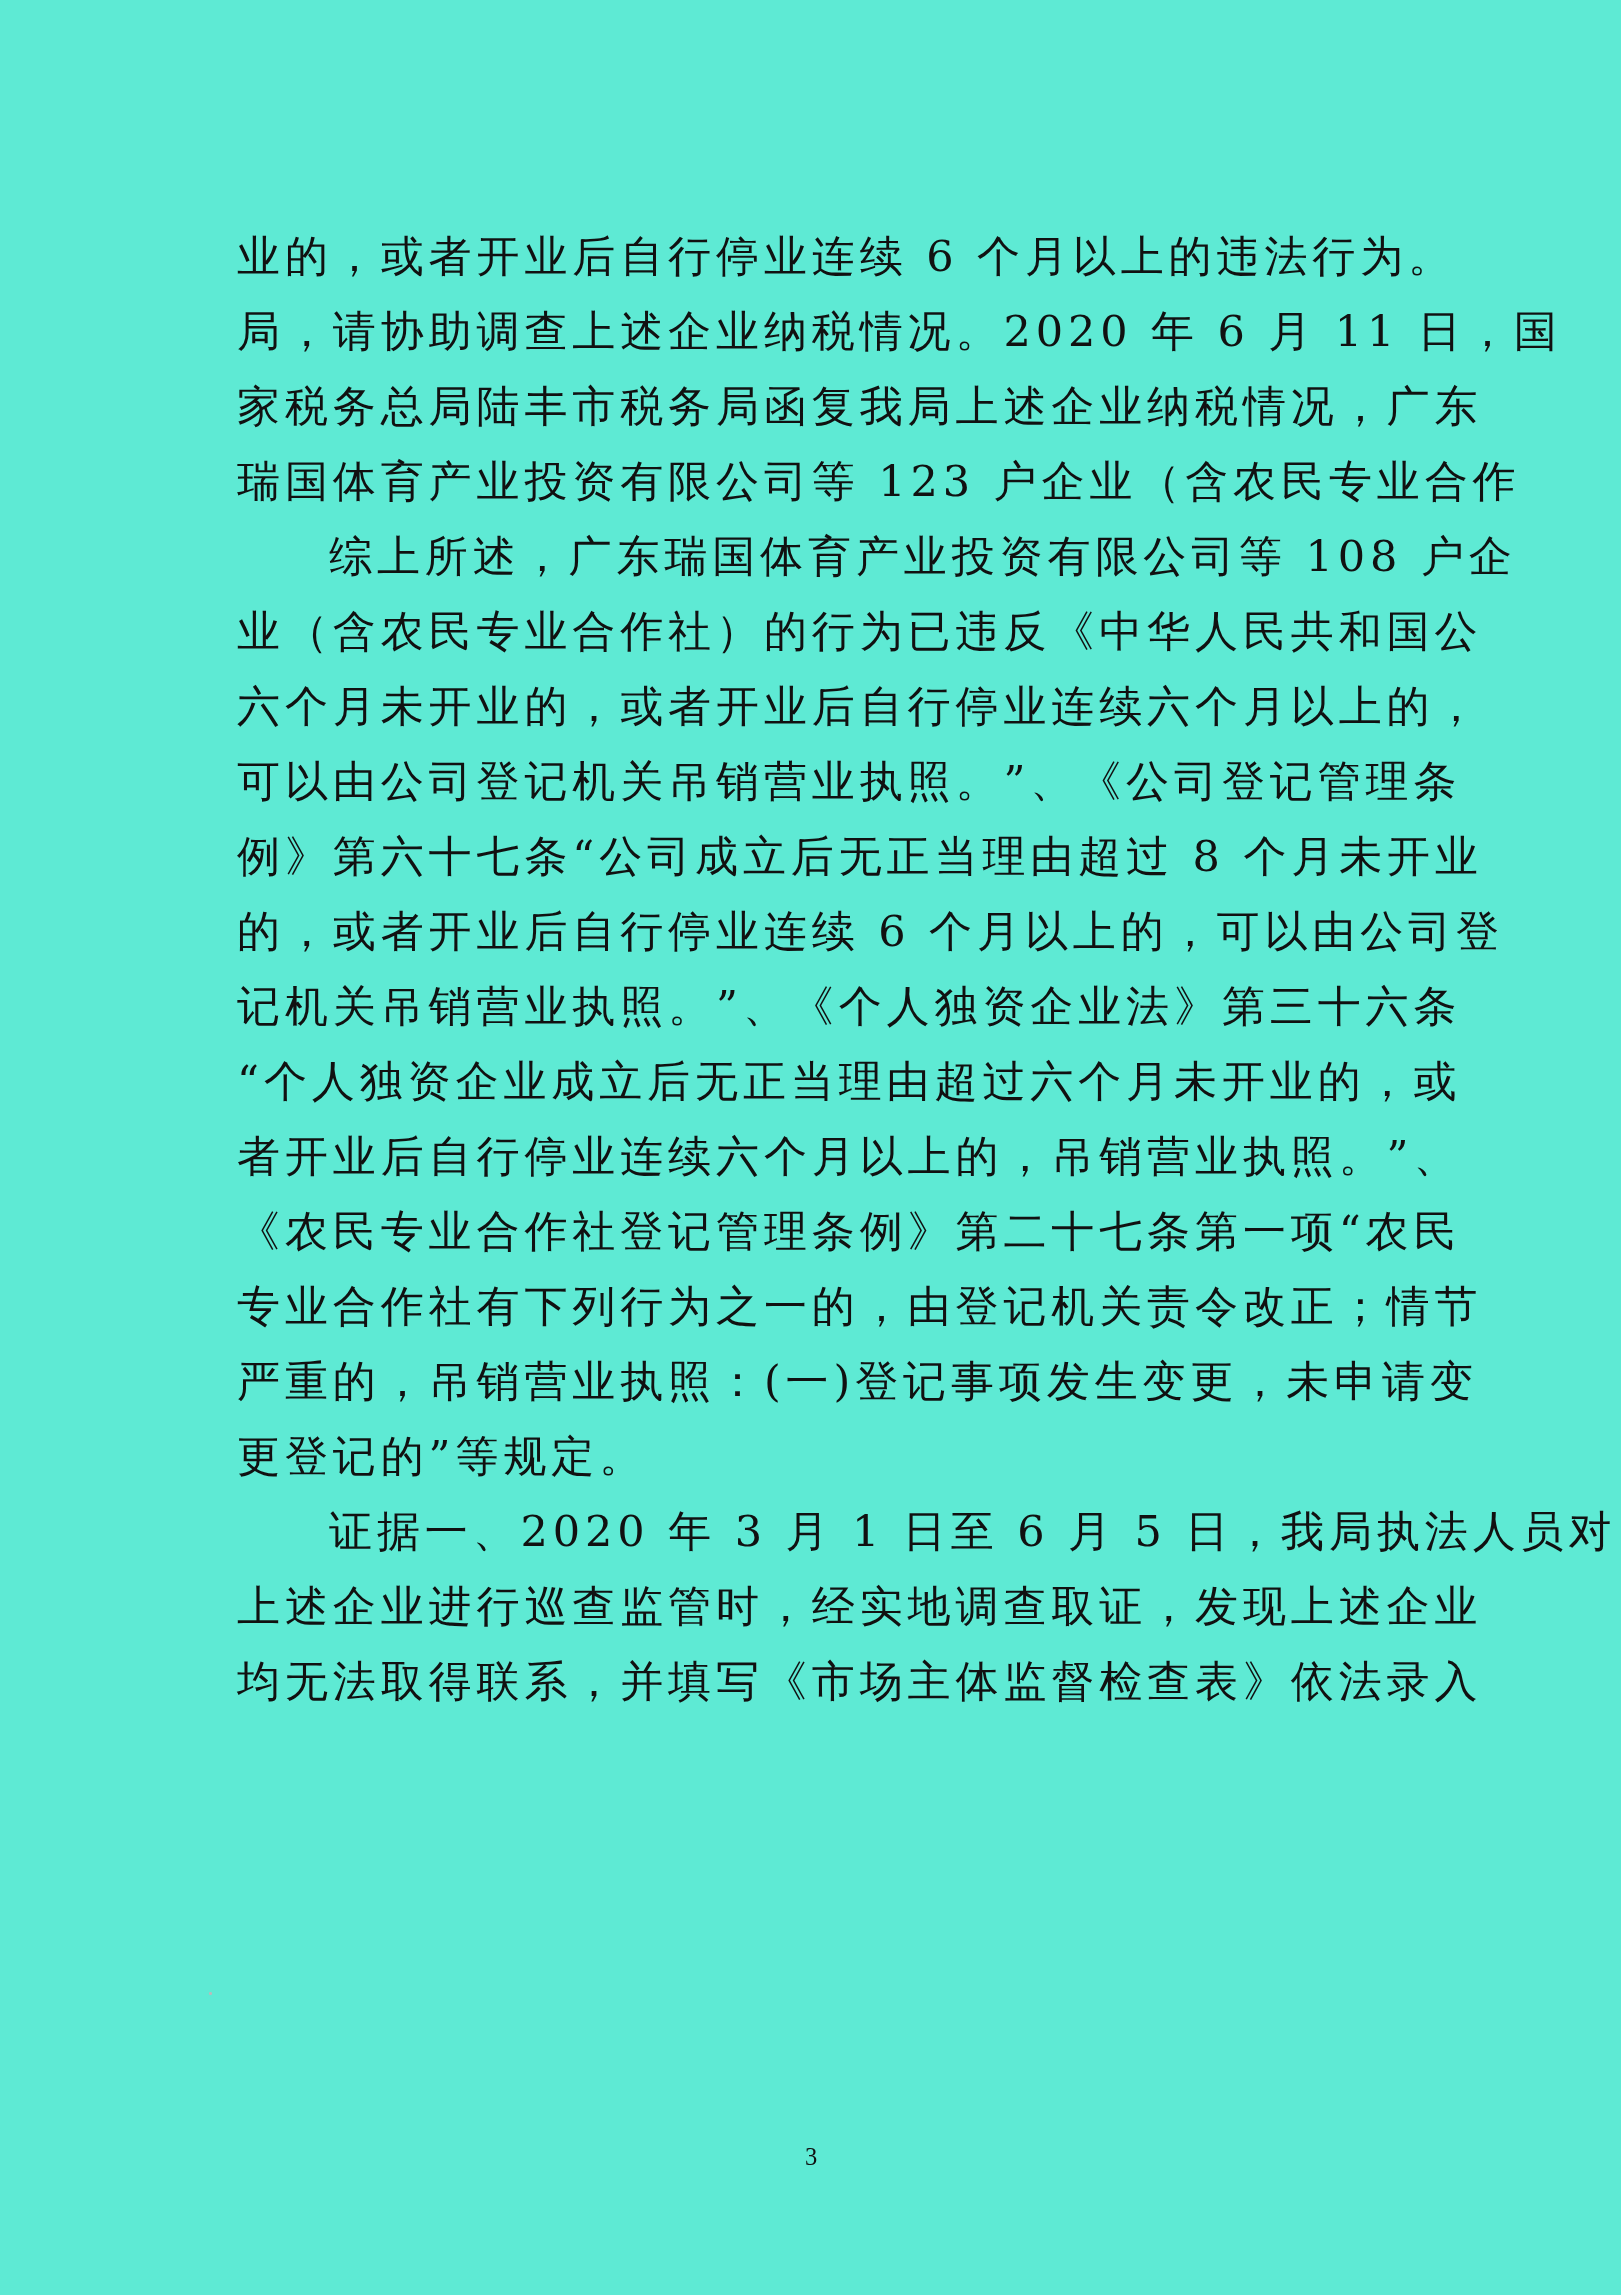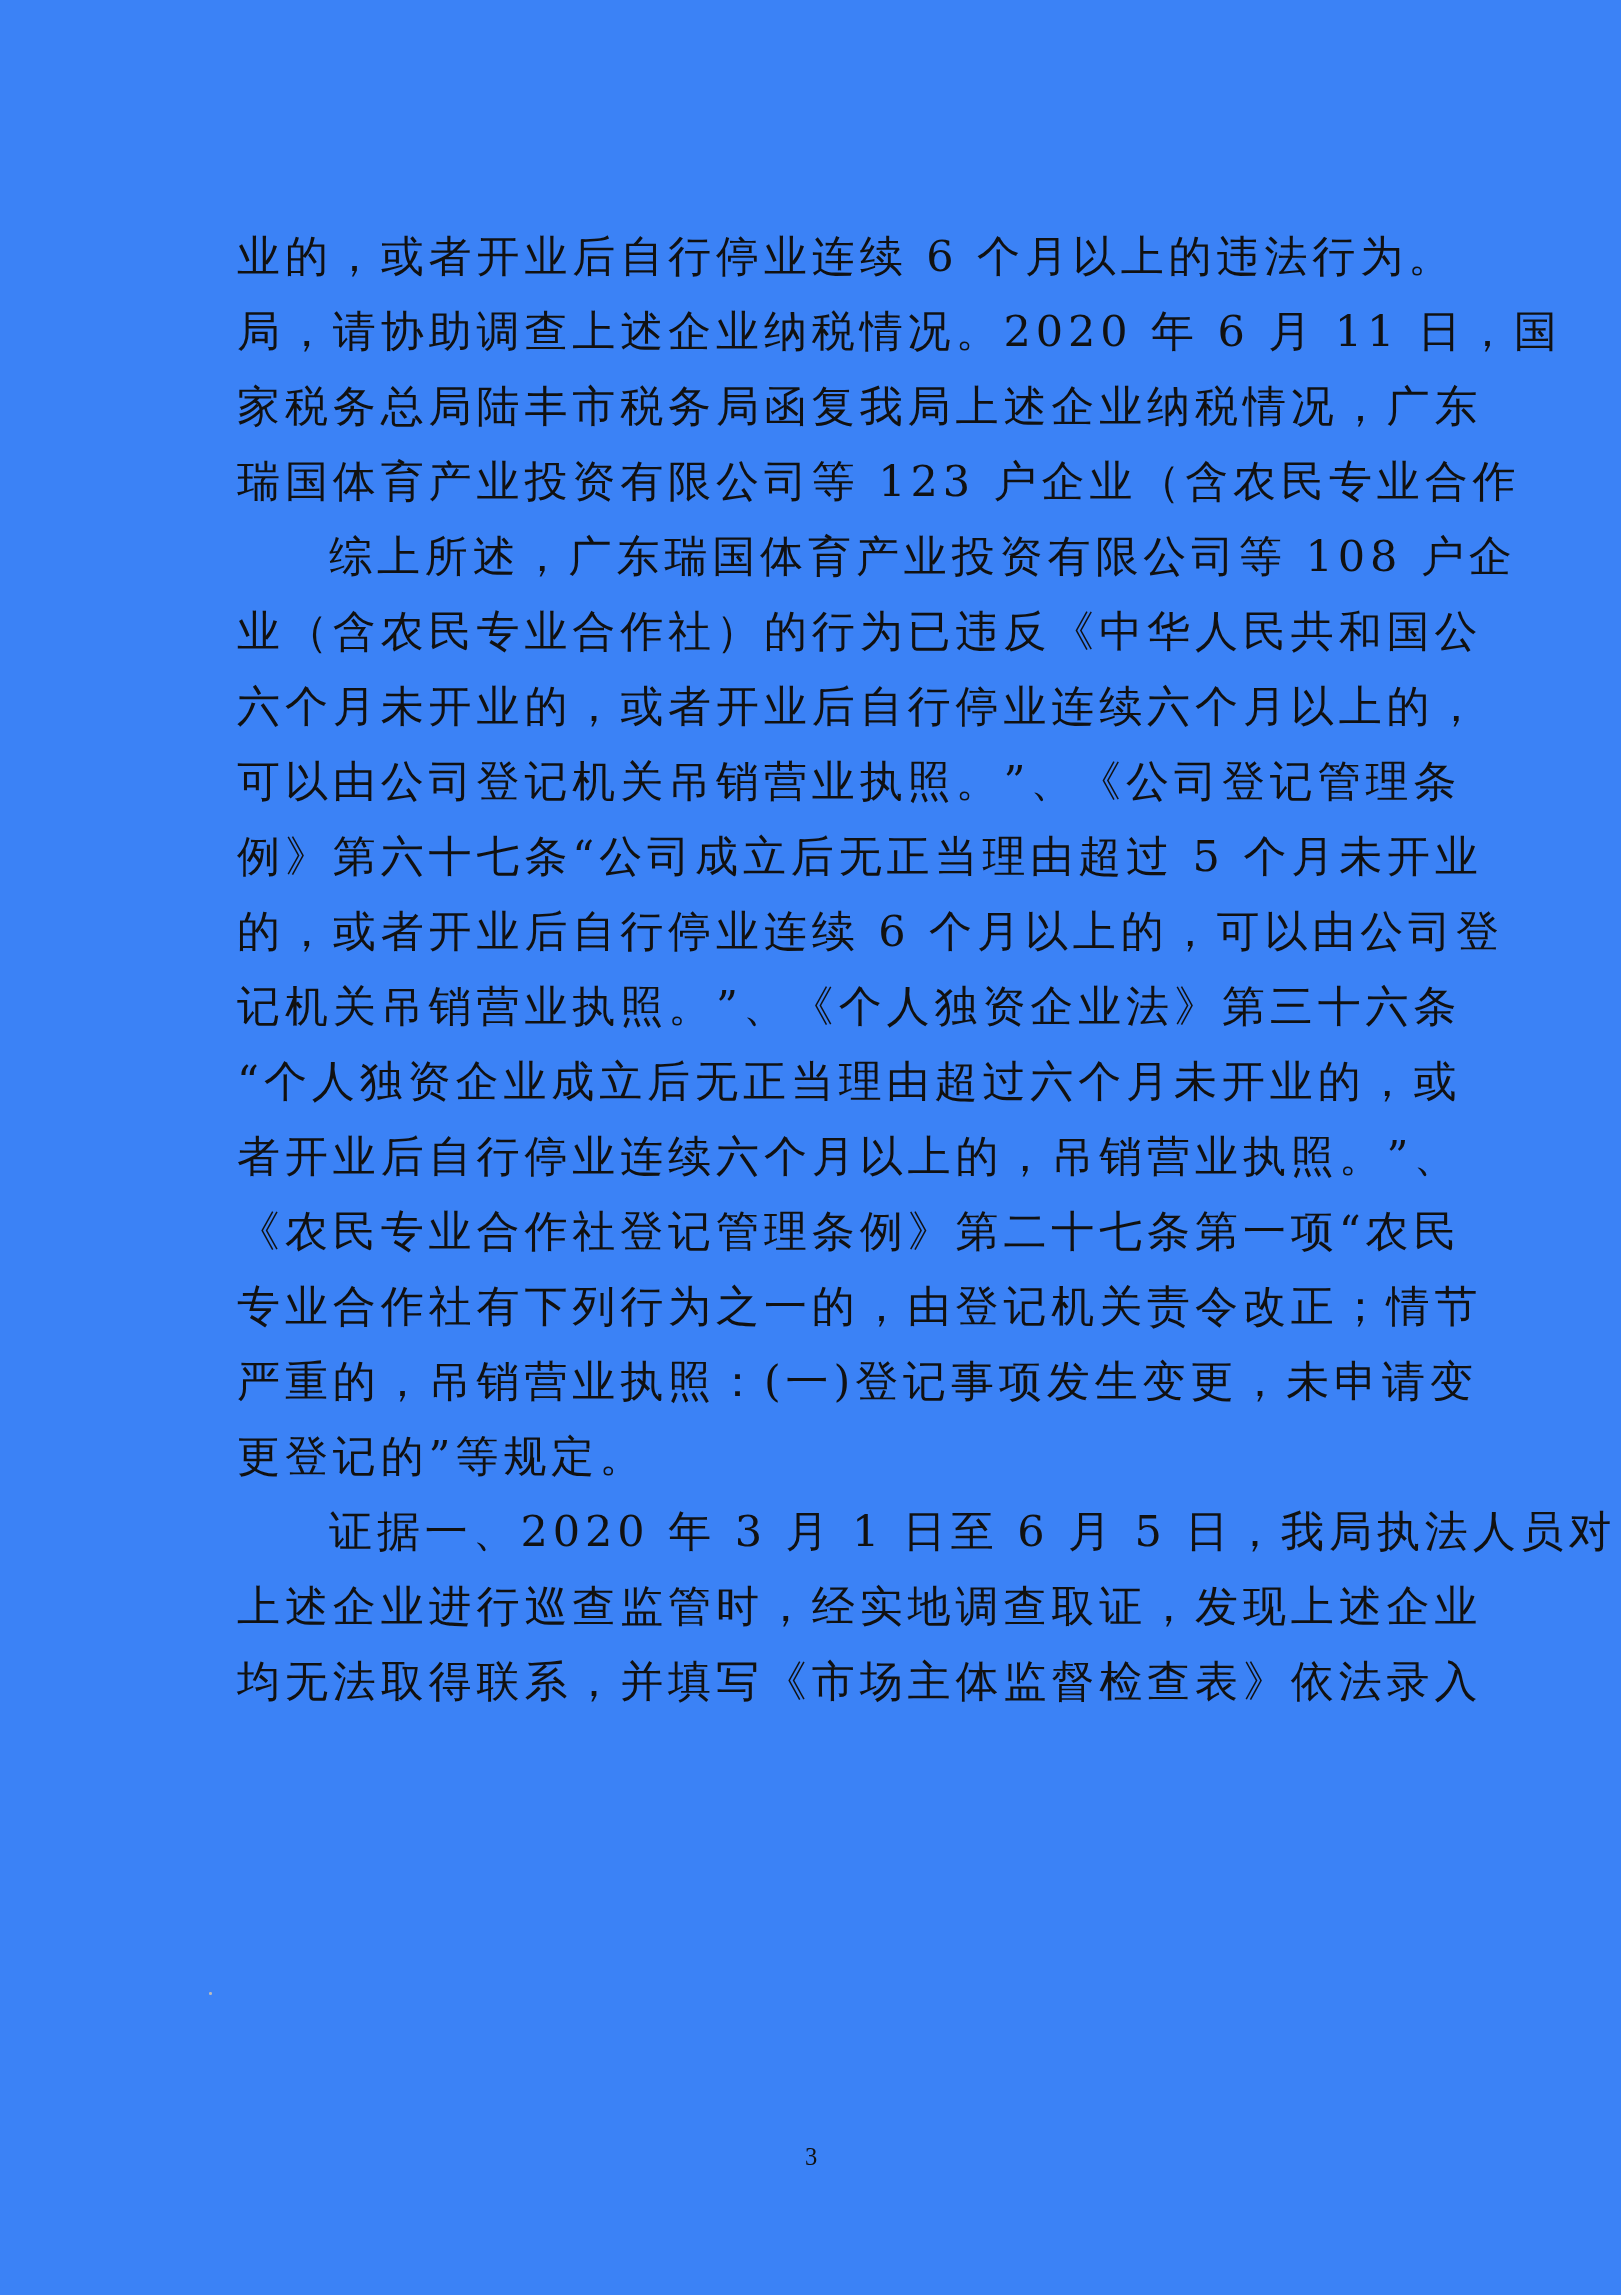--- a/index.html
+++ b/index.html
@@ -13,21 +13,21 @@
       position: relative;
       overflow: hidden;
       color: #111111;
       font-family: "DejaVu Serif", "Liberation Serif", serif;
     }
     .page {
       position: absolute;
       left: 0; top: 0;
       width: 1622px;
       height: 2295px;
-      background: #3b82f6;
+      background: #5eead4;
     }
     .text-block {
       position: absolute;
       left: 237px;
       top: 219px;
       width: 1128px;
     }
     .line {
       display: block;
       height: 75px;
@@ -70,21 +70,21 @@
 <div class="page">
   <div class="text-block">
     <span class="line last">业的，或者开业后自行停业连续 6 个月以上的违法行为。</span>
     <span class="line">局，请协助调查上述企业纳税情况。2020 年 6 月 11 日，国</span>
     <span class="line">家税务总局陆丰市税务局函复我局上述企业纳税情况，广东</span>
     <span class="line">瑞国体育产业投资有限公司等 123 户企业（含农民专业合作</span>
     <span class="line indent">综上所述，广东瑞国体育产业投资有限公司等 108 户企</span>
     <span class="line">业（含农民专业合作社）的行为已违反《中华人民共和国公</span>
     <span class="line">六个月未开业的，或者开业后自行停业连续六个月以上的，</span>
     <span class="line">可以由公司登记机关吊销营业执照。”、《公司登记管理条</span>
-    <span class="line">例》第六十七条“公司成立后无正当理由超过 5 个月未开业</span>
+    <span class="line">例》第六十七条“公司成立后无正当理由超过 8 个月未开业</span>
     <span class="line">的，或者开业后自行停业连续 6 个月以上的，可以由公司登</span>
     <span class="line">记机关吊销营业执照。”、《个人独资企业法》第三十六条</span>
     <span class="line">“个人独资企业成立后无正当理由超过六个月未开业的，或</span>
     <span class="line">者开业后自行停业连续六个月以上的，吊销营业执照。”、</span>
     <span class="line">《农民专业合作社登记管理条例》第二十七条第一项“农民</span>
     <span class="line">专业合作社有下列行为之一的，由登记机关责令改正；情节</span>
     <span class="line">严重的，吊销营业执照：(一)登记事项发生变更，未申请变</span>
     <span class="line last">更登记的”等规定。</span>
     <span class="line indent">证据一、2020 年 3 月 1 日至 6 月 5 日，我局执法人员对</span>
     <span class="line">上述企业进行巡查监管时，经实地调查取证，发现上述企业</span>

